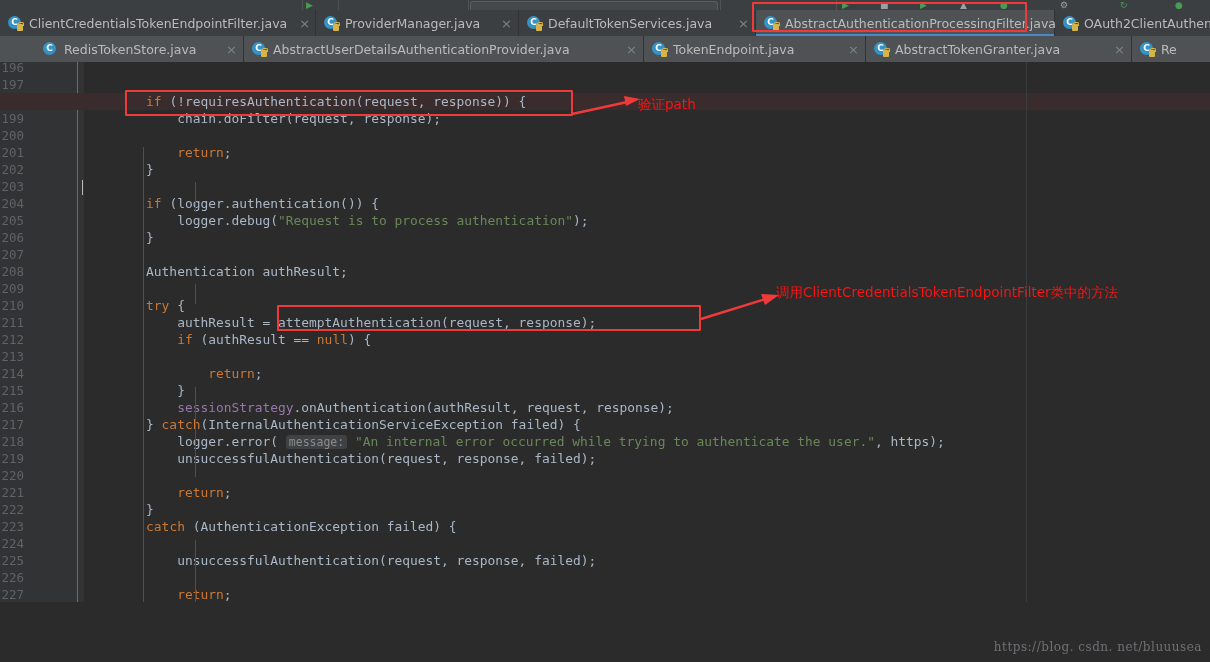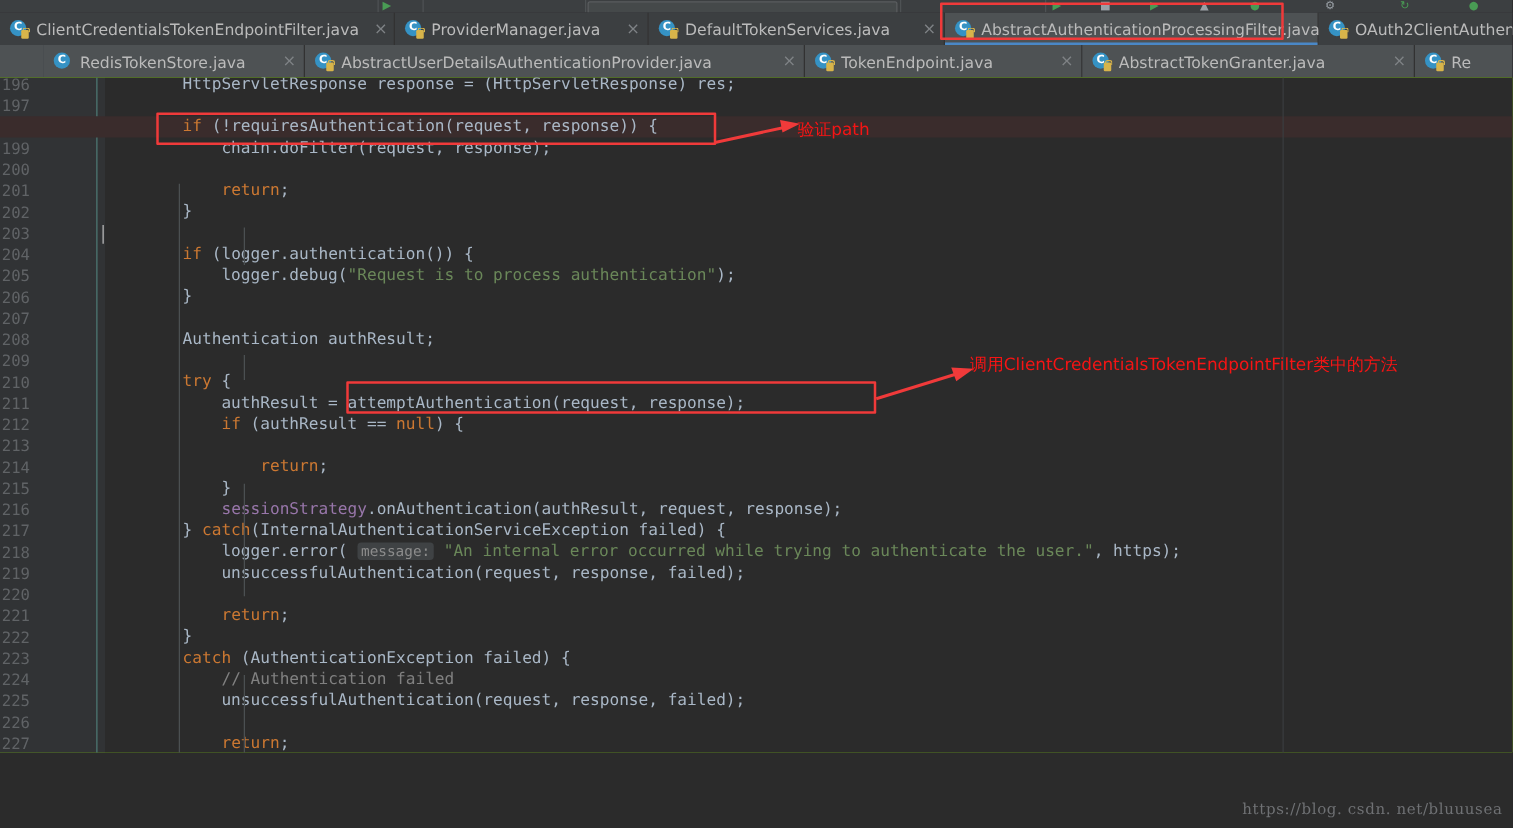--- a/index.html
+++ b/index.html
@@ -260,21 +260,20 @@
         <div class="gnum" style="top: 524px;">227</div>
         <div class="gnum" style="top: 541px;">228</div>
         <div class="gnum" style="top: 558px;">229</div>
         <div class="gnum" style="top: 575px;">230</div>
         <div class="gnum" style="top: 592px;">231</div>
         <div class="bp" style="top: 33px;"></div>
       </div>
     <div class="foldcol"></div>
     <div class="foldline"></div>
     <div class="codearea" id="codearea">
-        <div class="code" style="top: -3px;"><span class="pln">        HttpServletResponse </span><span class="pln">response</span><span class="pln"> = (HttpServletResponse) res;</span></div>
         <div class="code" style="top: 14px;"></div>
         <div class="linehl" style="top: 31px;"></div>
         <div class="code" style="top: 31px;"><span class="pln">        </span><span class="kw">if</span><span class="pln"> (!requiresAuthentication(request, response)) {</span></div>
         <div class="code" style="top: 48px;"><span class="pln">            chain.doFilter(request, response);</span></div>
         <div class="code" style="top: 65px;"></div>
         <div class="code" style="top: 82px;"><span class="pln">            </span><span class="kw">return</span><span class="pln">;</span></div>
         <div class="code" style="top: 99px;"><span class="pln">        }</span></div>
         <div class="caretline" style="top: 118px;"></div>
         <div class="code" style="top: 116px;"></div>
         <div class="code" style="top: 133px;"><span class="pln">        </span><span class="kw">if</span><span class="pln"> (logger.authentication()) {</span></div>
@@ -290,21 +289,20 @@
         <div class="code" style="top: 303px;"><span class="pln">                </span><span class="kw">return</span><span class="pln">;</span></div>
         <div class="code" style="top: 320px;"><span class="pln">            }</span></div>
         <div class="code" style="top: 337px;"><span class="pln">            </span><span class="fld">sessionStrategy</span><span class="pln">.onAuthentication(authResult, request, response);</span></div>
         <div class="code" style="top: 354px;"><span class="pln">        } </span><span class="kw">catch</span><span class="pln">(InternalAuthenticationServiceException failed) {</span></div>
         <div class="code" style="top: 371px;"><span class="pln">            logger.error( </span><span class="hintbox">message:</span><span class="pln"> </span><span class="str">"An internal error occurred while trying to authenticate the user."</span><span class="pln">, https);</span></div>
         <div class="code" style="top: 388px;"><span class="pln">            unsuccessfulAuthentication(request, response, failed);</span></div>
         <div class="code" style="top: 405px;"></div>
         <div class="code" style="top: 422px;"><span class="pln">            </span><span class="kw">return</span><span class="pln">;</span></div>
         <div class="code" style="top: 439px;"><span class="pln">        }</span></div>
         <div class="code" style="top: 456px;"><span class="pln">        </span><span class="kw">catch</span><span class="pln"> (AuthenticationException failed) {</span></div>
-        <div class="code" style="top: 473px;"><span class="pln">            </span><span class="com">// Authentication failed</span></div>
         <div class="code" style="top: 490px;"><span class="pln">            unsuccessfulAuthentication(request, response, failed);</span></div>
         <div class="code" style="top: 507px;"></div>
         <div class="code" style="top: 524px;"><span class="pln">            </span><span class="kw">return</span><span class="pln">;</span></div>
         <div class="code" style="top: 541px;"><span class="pln">        }</span></div>
         <div class="code" style="top: 558px;"></div>
         <div class="code" style="top: 575px;"><span class="pln">        </span><span class="com">// Authentication success</span></div>
         <div class="code" style="top: 592px;"><span class="pln">        </span><span class="kw">if</span><span class="pln"> (continueChainBeforeSuccessfulAuthentication) {</span></div>
         <div class="indentguide" style="left: 59px; top: 85px; height: 515px;"></div>
         <div class="indentguide" style="left: 111px; top: 120px; height: 30px;"></div>
         <div class="indentguide" style="left: 111px; top: 222px; height: 20px;"></div>

